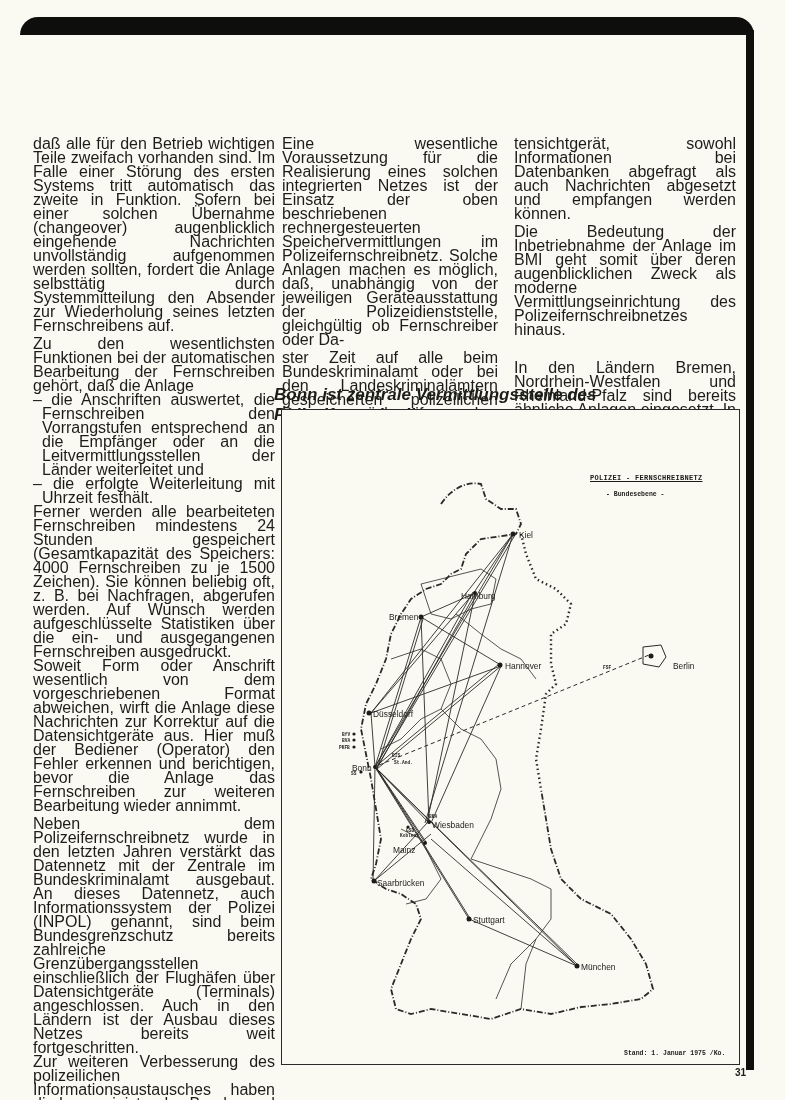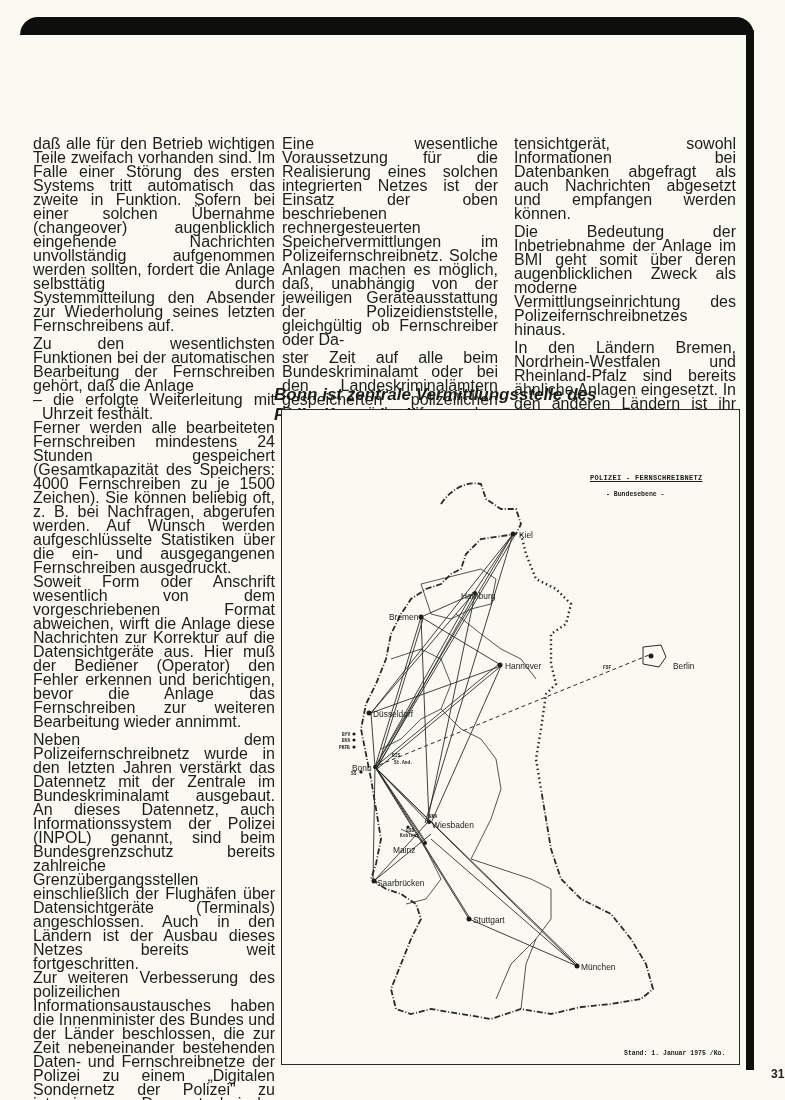--- a/index.html
+++ b/index.html
@@ -51,53 +51,54 @@
   }
   .map-subtitle {
     position: absolute; left: 606px; top: 491px;
     font-family: "Liberation Mono", monospace; font-size: 6.5px; font-weight: bold;
   }
   .map-stand {
     position: absolute; left: 624px; top: 1050px;
     font-family: "Liberation Mono", monospace; font-size: 6.5px; font-weight: bold;
   }
   .page-num {
-    position: absolute; left: 735px; top: 1067px; font-size: 12px; font-weight: bold; margin-left: 36px;
+    position: absolute; left: 735px; top: 1067px; font-size: 10px; font-weight: bold;
   }
   svg.map { position: absolute; left: 281px; top: 409px; }
   .city { font-family: "Liberation Sans", sans-serif; font-size: 8.4px; fill: #1c1c1a; }
   .small-label { font-family: "Liberation Mono", monospace; font-size: 4.5px; font-weight: bold; fill: #1c1c1a; }
 </style>
 </head>
 <body>
 
 <div class="band-wide"></div>
 <div class="band-inner"></div>
 <div class="side-right"></div>
 
 <div class="col" id="col1">
   <p>daß alle für den Betrieb wichtigen Teile zweifach vorhanden sind. Im Falle einer Störung des ersten Systems tritt automatisch das zweite in Funktion. Sofern bei einer solchen Übernahme (changeover) augenblicklich eingehende Nachrichten unvollständig aufgenommen werden sollten, fordert die Anlage selbsttätig durch Systemmitteilung den Absender zur Wiederholung seines letzten Fernschreibens auf.</p>
   <p class="tight">Zu den wesentlichsten Funktionen bei der automatischen Bearbeitung der Fernschreiben gehört, daß die Anlage</p>
   <ul>
+    <li>die Anschriften auswertet, die Fernschreiben den Vorrangstufen entsprechend an die Empfänger oder an die Leitvermittlungsstellen der Länder weiterleitet und</li>
     <li>die erfolgte Weiterleitung mit Uhrzeit festhält.</li>
   </ul>
   <p class="tight">Ferner werden alle bearbeiteten Fernschreiben mindestens 24 Stunden gespeichert (Gesamtkapazität des Speichers: 4000 Fernschreiben zu je 1500 Zeichen). Sie können beliebig oft, z. B. bei Nachfragen, abgerufen werden. Auf Wunsch werden aufgeschlüsselte Statistiken über die ein- und ausgegangenen Fernschreiben ausgedruckt.</p>
   <p>Soweit Form oder Anschrift wesentlich von dem vorgeschriebenen Format abweichen, wirft die Anlage diese Nachrichten zur Korrektur auf die Datensichtgeräte aus. Hier muß der Bediener (Operator) den Fehler erkennen und berichtigen, bevor die Anlage das Fernschreiben zur weiteren Bearbeitung wieder annimmt.</p>
   <p class="tight">Neben dem Polizeifernschreibnetz wurde in den letzten Jahren verstärkt das Datennetz mit der Zentrale im Bundeskriminalamt ausgebaut. An dieses Datennetz, auch Informationssystem der Polizei (INPOL) genannt, sind beim Bundesgrenzschutz bereits zahlreiche Grenzübergangsstellen einschließlich der Flughäfen über Datensichtgeräte (Terminals) angeschlossen. Auch in den Ländern ist der Ausbau dieses Netzes bereits weit fortgeschritten.</p>
   <p class="tight">Zur weiteren Verbesserung des polizeilichen Informationsaustausches haben die Innenminister des Bundes und der Länder beschlossen, die zur Zeit nebeneinander bestehenden Daten- und Fernschreibnetze der Polizei zu einem „Digitalen Sondernetz der Polizei" zu integrieren. Das technische Konzept wird zur Zeit durch eine Arbeitsgruppe der Technischen Kommission des Arbeitskreises II „Öffentliche Sicherheit und Ordnung" erarbeitet.</p>
 </div>
 
 <div class="col" id="col2">
   <p>Eine wesentliche Voraussetzung für die Realisierung eines solchen integrierten Netzes ist der Einsatz der oben beschriebenen rechnergesteuerten Speichervermittlungen im Polizeifernschreibnetz. Solche Anlagen machen es möglich, daß, unabhängig von der jeweiligen Geräteausstattung der Polizeidienststelle, gleichgültig ob Fernschreiber oder Da-</p>
   <p style="margin-bottom:9px">ster Zeit auf alle beim Bundeskriminalamt oder bei den Landeskriminalämtern gespeicherten polizeilichen Daten zurückgreifen, aber auch mit jeder Polizeidienststelle Fernschreiben austauschen können.</p>
 </div>
 
 <div class="col" id="col3">
   <p style="">tensichtgerät, sowohl Informationen bei Datenbanken abgefragt als auch Nachrichten abgesetzt und empfangen werden können.</p>
-  <p style="margin-bottom:4px">Die Bedeutung der Inbetriebnahme der Anlage im BMI geht somit über deren augenblicklichen Zweck als moderne Vermittlungseinrichtung des Polizeifernschreibnetzes hinaus.</p>
+  <p style="margin-bottom:24px">Die Bedeutung der Inbetriebnahme der Anlage im BMI geht somit über deren augenblicklichen Zweck als moderne Vermittlungseinrichtung des Polizeifernschreibnetzes hinaus.</p>
   <p class="tight">In den Ländern Bremen, Nordrhein-Westfalen und Rheinland-Pfalz sind bereits ähnliche Anlagen eingesetzt. In den anderen Ländern ist ihr Einsatz in der Planung.</p>
   <p class="sig">Tebartz, Hauptmann i. BGS</p>
 </div>
 
 <div class="caption">Bonn ist zentrale Vermittlungsstelle des Polizeifernschreibnetzes.</div>
 <div class="map-box"></div>
 
 <svg class="map" width="459" height="656" viewBox="0 0 459 656">
   <g fill="none" stroke="#2a2a28" stroke-width="0.9">
 

